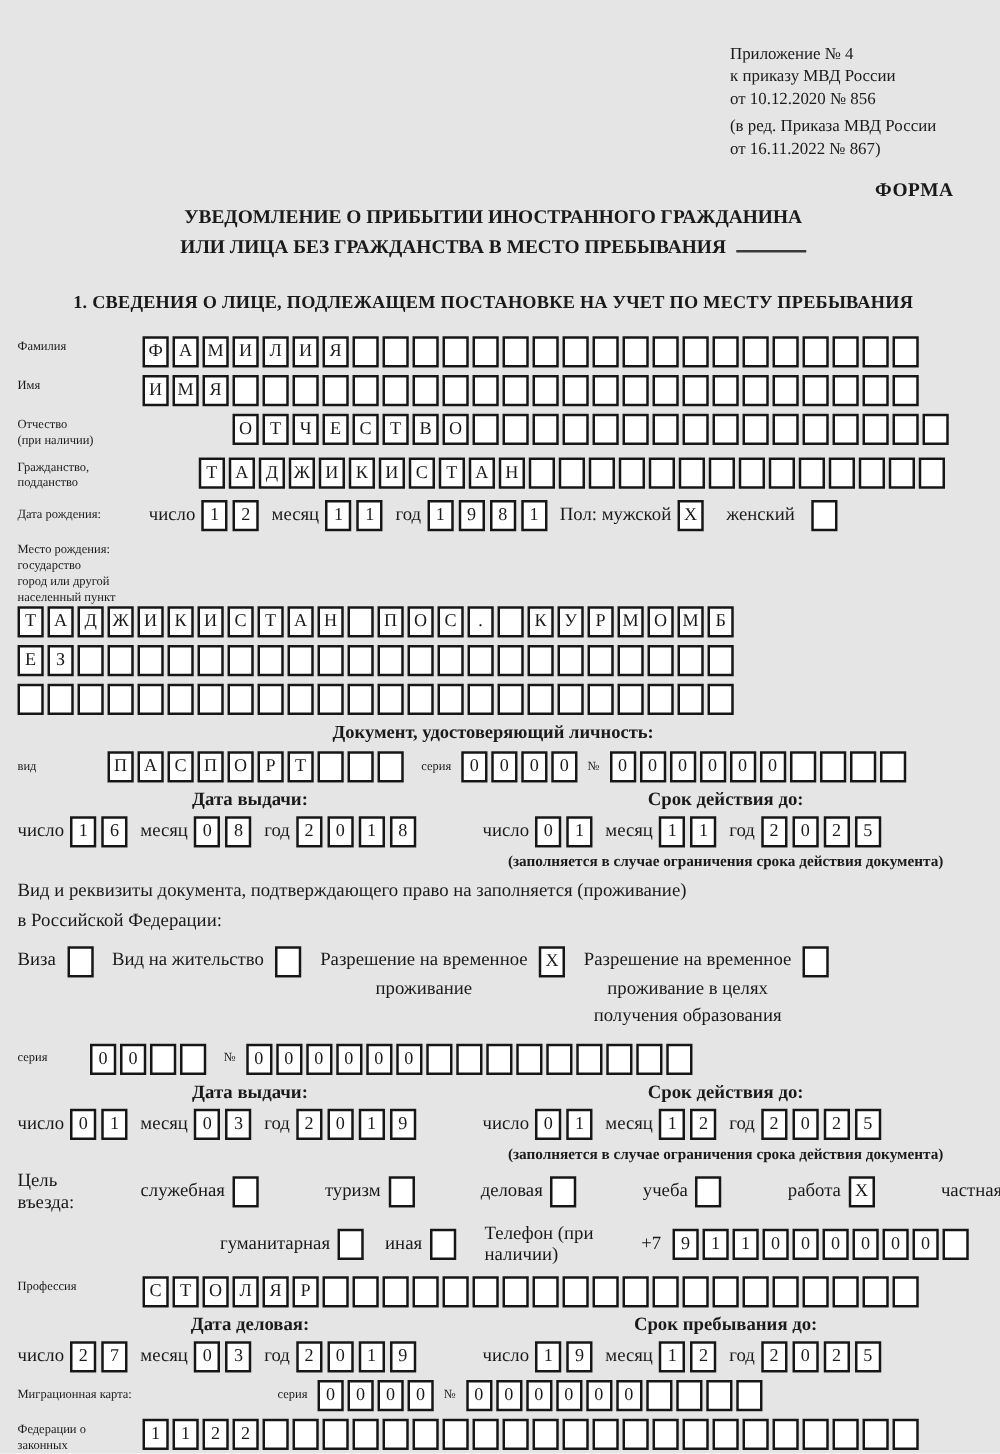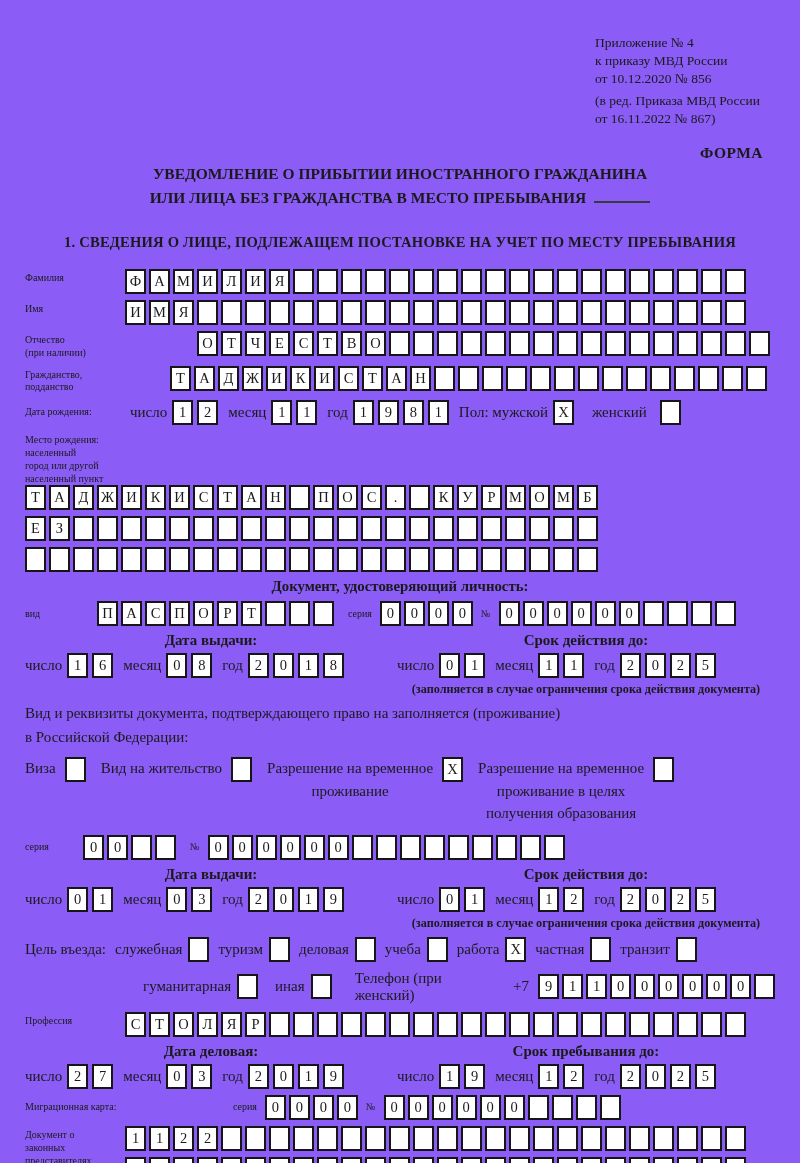--- a/index.html
+++ b/index.html
@@ -1,20 +1,20 @@
 <!DOCTYPE html>
 <html><head>
 <meta charset="utf-8">
 <style>
   html,body{margin:0;padding:0;background:#ffffff;}
   .page{
     width:800px;height:1163px;box-sizing:border-box;margin:0 auto;
-    background:#8b5cf6;color:#1a1a1a;
+    background:#e5e5e5;color:#1a1a1a;
     font-family:"Liberation Serif","DejaVu Serif",serif;
-    padding:34px 25px 16px 25px;overflow:hidden;
+    padding:34px 25px 16px 14px;overflow:hidden;
   }
   
   .annex{margin-left:570px;font-size:13.5px;line-height:1.32;}
   .annex .ed{margin-top:5px;}
   .forma{text-align:right;padding-right:12px;font-weight:bold;font-size:15.5px;margin-top:16px;letter-spacing:.5px;}
   
   .title{text-align:center;font-weight:bold;font-size:15.5px;line-height:1.55;}
   .blank{display:inline-block;width:56px;height:13px;border-bottom:2px solid #3a3a3a;margin-left:8px;}
   .sec{font-weight:bold;font-size:14.6px;text-align:center;margin-top:24px;margin-bottom:18px;letter-spacing:.2px;}
   
@@ -38,21 +38,21 @@
   .col-r{flex:1;}
   .col-head{font-weight:bold;font-size:15px;text-align:center;margin-bottom:4px;}
   .note{font-weight:bold;font-size:12.2px;margin-top:4px;text-align:center;white-space:nowrap;}
   
   .restext{font-size:15px;line-height:1.6;margin-top:4px;}
   .opts{display:flex;gap:15px;align-items:flex-start;margin:8px 0 10px 0;font-size:15px;}
   .opt{display:flex;gap:9px;align-items:flex-start;}
   .opt .txt{line-height:1.5;text-align:center;}
   
   .prow{display:flex;align-items:center;gap:9px;font-size:15px;margin-bottom:8px;}
-  .pitem{display:flex;align-items:center;gap:6px;}
+  .pitem{display:flex;align-items:center;gap:6px;margin-left:44px;}
   .indent118{margin-left:118px;}
   
   .reps{display:flex;margin-top:4px;} .mt6{margin-top:6px;}
   .gapL{margin-left:14px;} .gapS{margin-left:8px;}
   .doc-title{font-weight:bold;font-size:14.8px;text-align:center;margin:2px 0 6px 0;}
 </style>
 </head>
 <body>
 
 <div class="page">
@@ -231,21 +231,21 @@
       <span class="dlbl gapS">женский</span>
       <span class="cells gapS">
           <span class="cell"></span>
         </span>
     </div>
   </div>
 
   <div class="row" style="margin-top:4px;flex-direction:column;">
     <div class="lbl w172">
       <div>Место рождения:</div>
-      <div>населенный</div>
+      <div>государство</div>
       <div>город или другой</div>
       <div>населенный пункт</div>
     </div>
     <div class="cellrows">
       <div class="cells">
           <span class="cell">Т</span>
           <span class="cell">А</span>
           <span class="cell">Д</span>
           <span class="cell">Ж</span>
           <span class="cell">И</span>
@@ -577,21 +577,21 @@
       <span class="cells">
           <span class="cell"></span>
         </span>
     </span>
     <span class="pitem gapS">
       <span>иная</span>
       <span class="cells">
           <span class="cell"></span>
         </span>
     </span>
-    <span class="gapL">Телефон (при женский)</span>
+    <span class="gapL">Телефон (при наличии)</span>
     <span class="gapL">+7</span>
     <span class="cells">
         <span class="cell">9</span>
         <span class="cell">1</span>
         <span class="cell">1</span>
         <span class="cell">0</span>
         <span class="cell">0</span>
         <span class="cell">0</span>
         <span class="cell">0</span>
         <span class="cell">0</span>
@@ -698,21 +698,21 @@
         <span class="cell">0</span>
         <span class="cell"></span>
         <span class="cell"></span>
         <span class="cell"></span>
         <span class="cell"></span>
       </div>
   </div>
 
   <div class="reps">
     <div class="lbl w172">
-      <div>Документ о</div>
+      <div>Федерации о</div>
       <div>законных</div>
       <div>представителях</div>
 
     </div>
     <div class="cellrows" style="margin-left:-72px;">
       <div class="cells">
           <span class="cell">1</span>
           <span class="cell">1</span>
           <span class="cell">2</span>
           <span class="cell">2</span>

